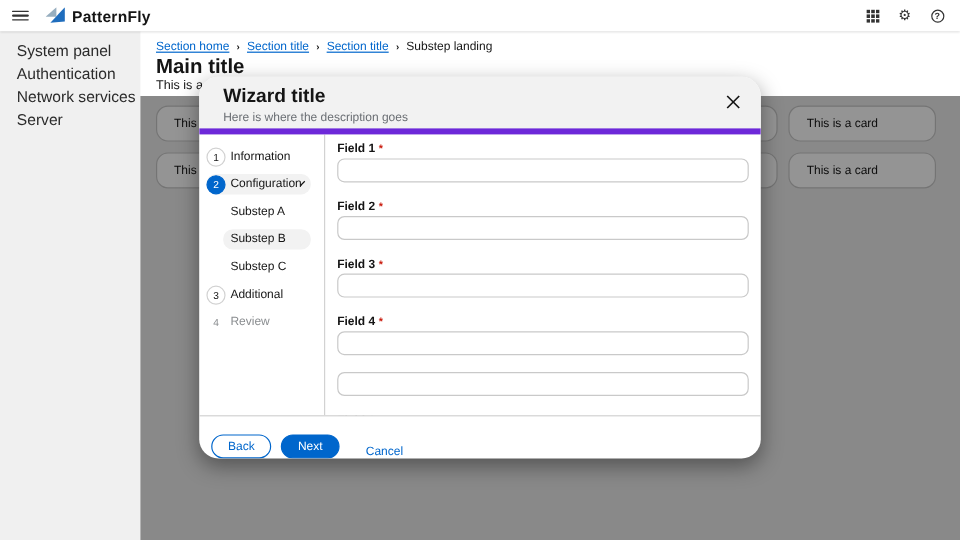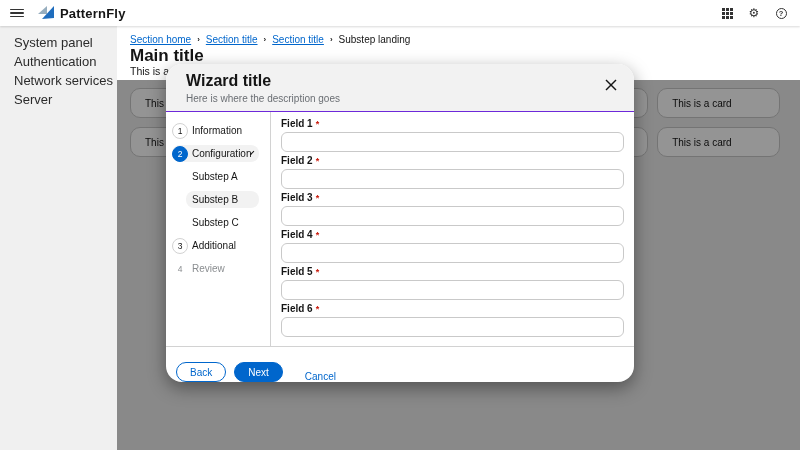--- a/index.html
+++ b/index.html
@@ -44,21 +44,21 @@
   .card { height:30px; background:#fff; border:1px solid #c9c9c9; border-radius:10px;
     display:flex; align-items:center; padding-left:14px; font-size:10px; cursor:pointer; }
 
   .backdrop { position:absolute; left:0; top:54px; width:683px; height:370px;
     background:rgba(0,0,0,.42); z-index:10; }
 
   
   .modal { position:absolute; left:49px; top:38px; width:468px; height:318px; background:#fff;
     border-radius:16px; box-shadow:0 6px 18px rgba(0,0,0,.4); z-index:20; display:flex;
     flex-direction:column; overflow:hidden; }
-  .modal-header { height:48px; background:#f2f2f2; border-bottom:1px solid #6d28d9;
+  .modal-header { height:48px; background:#f2f2f2; border-bottom:5px solid #6d28d9;
     padding:8px 20px 0 20px; position:relative; flex:0 0 auto; }
   .modal-title { font-size:16px; font-weight:bold; }
   .modal-desc { font-size:10px; color:#6a6e73; margin-top:3px; }
   .modal-close { position:absolute; right:14px; top:12px; width:18px; height:18px; cursor:pointer;
     display:flex; align-items:center; justify-content:center; }
   .modal-body { flex:1 1 auto; display:flex; min-height:0; }
 
   .wizard-nav { width:105px; flex:0 0 105px; border-right:1px solid #d2d2d2; padding:10px 0 0 0; }
   .step-row { display:flex; align-items:center; height:17px; margin:0 11px 6px 6px;
     padding:0 2px 0 0; border-radius:8px; font-size:10px; cursor:pointer; }
@@ -70,21 +70,21 @@
   .step-row.disabled { color:#8a8d90; cursor:default; }
   .step-row.disabled .step-circle { border-color:transparent; color:#8a8d90; }
   .chevron-down { margin-left:auto; margin-right:5px; width:5px; height:5px;
     border-right:1.4px solid #151515; border-bottom:1.4px solid #151515;
     transform:rotate(45deg) translateY(-1px); }
   .substep-row { display:flex; align-items:center; height:17px; margin:0 11px 6px 20px;
     padding-left:6px; border-radius:8px; font-size:10px; cursor:pointer; }
   .substep-row.current { background:#f2f2f2; }
 
   .wizard-content { flex:1 1 auto; padding:6px 10px 0 10px; overflow:hidden; }
-  .field-group { margin-bottom:3px; }
+  .field-group { margin-bottom:14px; }
   .field-label { font-size:10px; font-weight:bold; height:12px; line-height:12px; }
   .required-star { color:#c9190b; margin-left:3px; font-size:9px; }
   .field-input { display:block; width:100%; height:20px; margin-top:2px; border:1px solid #c9c9c9;
     border-radius:6px; font-size:10.5px; padding:0 8px; outline:none; background:#fff;
     font-family:"Liberation Sans", sans-serif; }
 
   .modal-footer { flex:0 0 36px; border-top:1px solid #d2d2d2; display:flex; align-items:flex-end;
     padding-left:10px; }
   .btn { height:20px; border-radius:999px; font-size:10px; display:inline-flex; align-items:center;
     justify-content:center; padding:0 13px; cursor:pointer; font-family:"Liberation Sans", sans-serif; }
@@ -253,23 +253,20 @@
     </div>
     <input class="field-input" type="text" aria-label="Field 3" style="">
   </div>
           <div class="field-group">
     <div class="field-label">
       <span>Field 4</span><span class="required-star">*</span>
     </div>
     <input class="field-input" type="text" aria-label="Field 4" style="">
   </div>
           <div class="field-group">
-    <div class="field-label">
-      <span>Field 5</span><span class="required-star">*</span>
-    </div>
     <input class="field-input" type="text" aria-label="Field 5" style="">
   </div>
           <div class="field-group">
     <div class="field-label">
       <span>Field 6</span><span class="required-star">*</span>
     </div>
     <input class="field-input" type="text" aria-label="Field 6" style="">
   </div>
         </div>
     </div>

